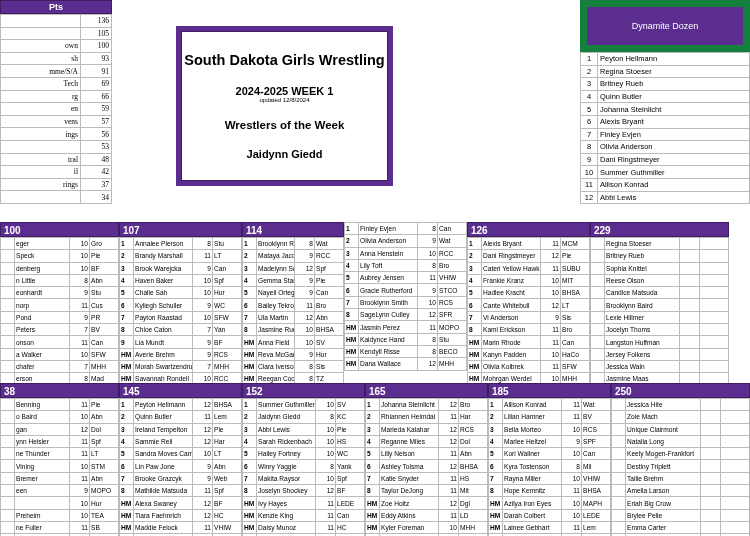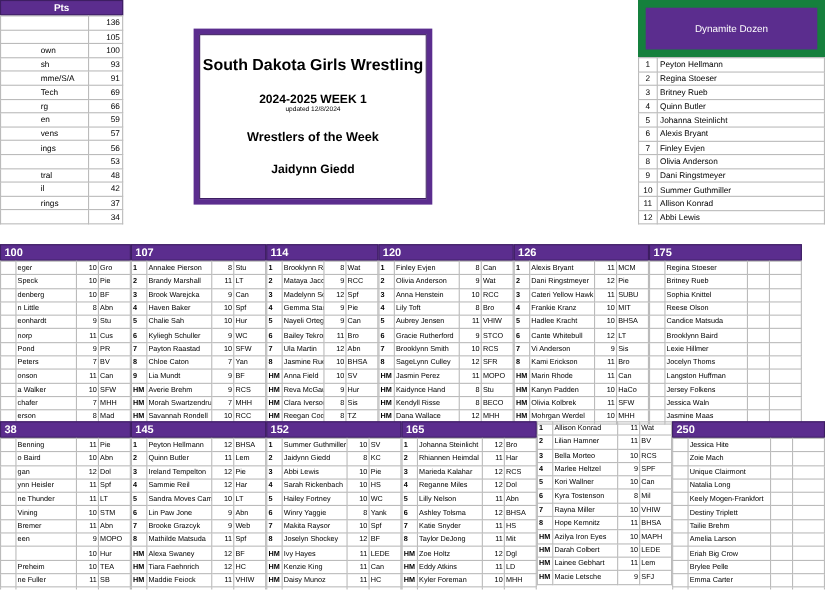--- a/index.html
+++ b/index.html
@@ -13,25 +13,25 @@
     overflow:hidden;
   }
   .panel{position:absolute;}
 
   
   #pts-table{left:0;top:0;width:112px;border-radius:24px;}
   #pts-table .hdr{
     background:#5b2d8e;color:#fff;font-weight:bold;text-align:center;
     font-size:9px;border:1px solid #3d1e62;padding:1px 0;
   }
-  #pts-table table{border-collapse:collapse;width:100%;}
+  #pts-table table{border-collapse:collapse;width:100%;font-family:Liberation Serif, serif;}
   #pts-table td{
     border:1px solid #bbb;height:11.6px;font-size:7.5px;padding:0 2px;
   }
-  #pts-table td.name{text-align:left;padding-left:36px;}
+  #pts-table td.name{text-align:right;padding-left:36px;}
   #pts-table td.val{text-align:right;font-weight:normal;width:26px;}
 
   
   #dd{right:0;top:0;width:170px;}
   #dd .hdr{
     background:#5b2d8e;color:#fff;font-weight:normal;text-align:center;
     font-size:9px;border:7px solid #15803d;padding:14px 0;
   }
   #dd table{border-collapse:collapse;width:100%;}
   #dd td{border:1px solid #bbb;height:11.6px;font-size:7.5px;padding:0 2px;}
@@ -447,21 +447,20 @@
             <tr>
               <td class="rk">HM</td>
               <td class="nm">Reegan Cook</td>
               <td class="cl">8</td>
               <td class="sc">TZ</td>
             </tr>
           </tbody>
         </table>
       </div>
       <div class="wc" style="width: 123px;">
-        <div class="wc-hdr">120</div>
         <table>
           <tbody>
             <tr>
               <td class="rk">1</td>
               <td class="nm">Finley Evjen</td>
               <td class="cl">8</td>
               <td class="sc">Can</td>
             </tr>
             <tr>
               <td class="rk">2</td>
@@ -605,21 +604,21 @@
             <tr>
               <td class="rk">HM</td>
               <td class="nm">Mohrgan Werdel</td>
               <td class="cl">10</td>
               <td class="sc">MHH</td>
             </tr>
           </tbody>
         </table>
       </div>
       <div class="wc" style="width: 139px;">
-        <div class="wc-hdr">175</div>
+        <div class="wc-hdr">229</div>
         <table>
           <tbody>
             <tr>
               <td class="rk"></td>
               <td class="nm">Regina Stoeser</td>
               <td class="cl"></td>
               <td class="sc"></td>
             </tr>
             <tr>
               <td class="rk"></td>
@@ -1004,20 +1003,21 @@
             <tr>
               <td class="rk">HM</td>
               <td class="nm">Samantha Dreiske</td>
               <td class="cl">9</td>
               <td class="sc">Lem</td>
             </tr>
           </tbody>
         </table>
       </div>
       <div class="wc" style="width: 123px;">
+        <div class="wc-hdr">185</div>
         <table>
           <tbody>
             <tr>
               <td class="rk">1</td>
               <td class="nm">Allison Konrad</td>
               <td class="cl">11</td>
               <td class="sc">Wat</td>
             </tr>
             <tr>
               <td class="rk">2</td>

